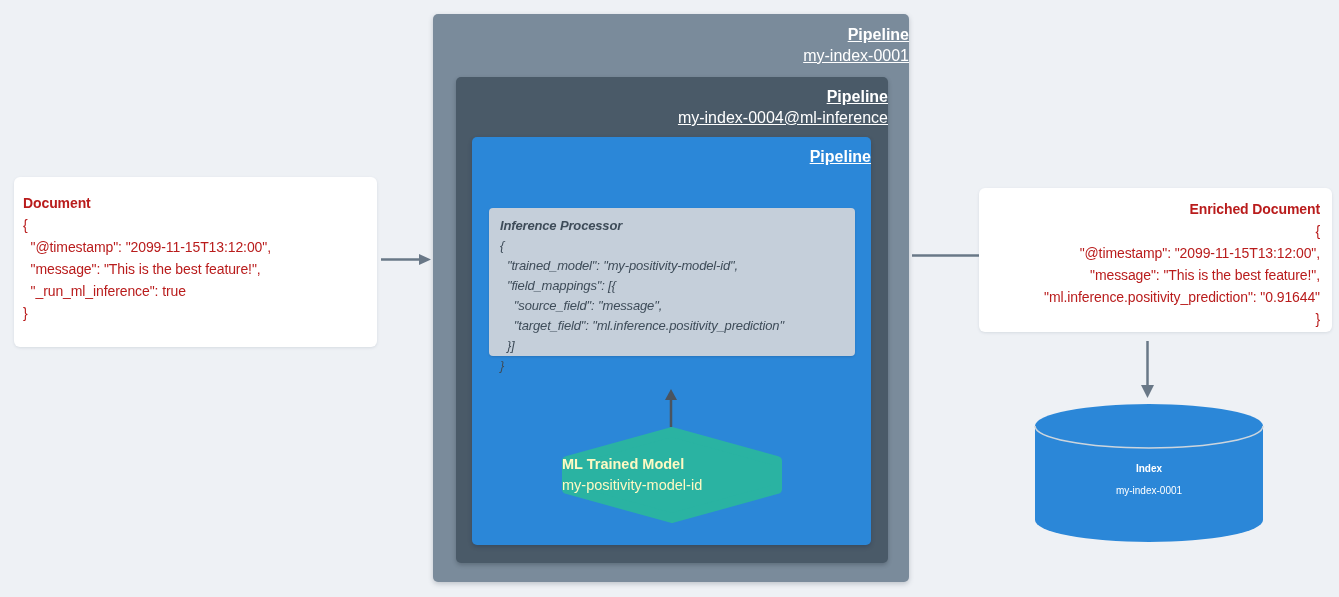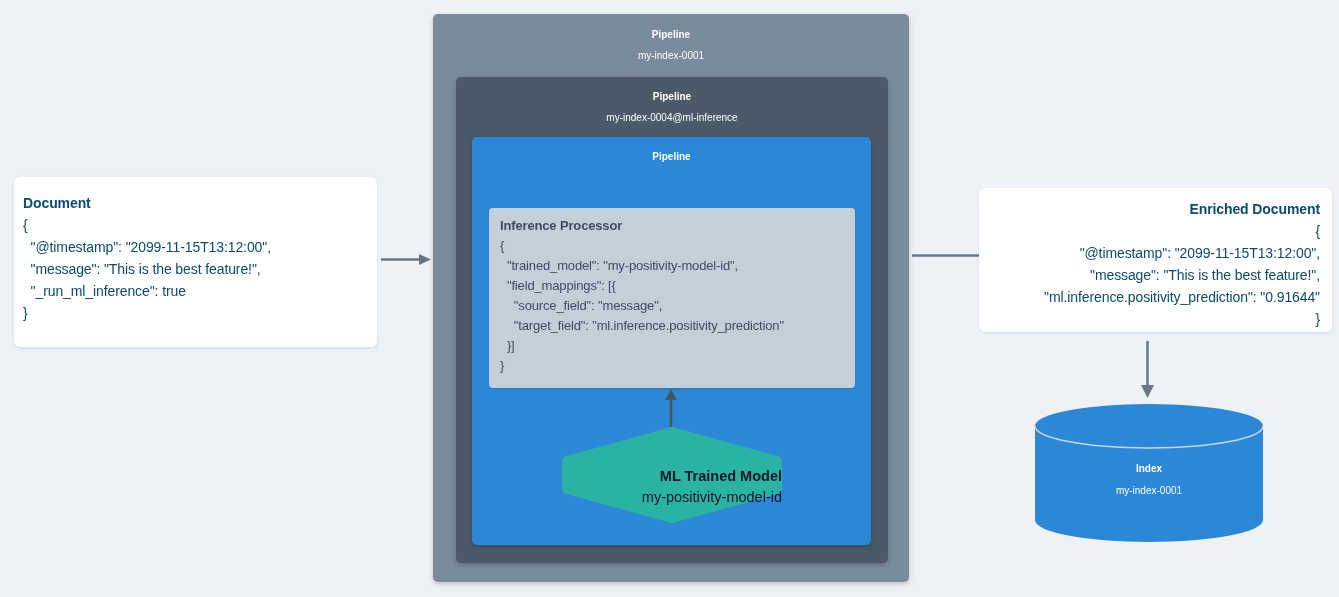--- a/index.html
+++ b/index.html
@@ -1,50 +1,50 @@
 <!DOCTYPE html>
 <html><head>
 <meta charset="utf-8">
 <style>
   html,body{margin:0;padding:0;background:#eef1f5;font-family:"Liberation Sans",sans-serif;}
   .canvas{position:relative;width:1339px;height:597px;background:#eef1f5;overflow:hidden;}
 
   
-  .card{position:absolute;background:#ffffff;border-radius:6px;color:#0c4a6e;
+  .card{position:absolute;background:#ffffff;border-radius:6px;color:#b91c1c;
         font-size:14px;line-height:22px;box-sizing:border-box;
         box-shadow:0 1px 3px rgba(70,90,110,0.14);letter-spacing:-0.1px;}
   .card .line{white-space:pre;}
   .title{font-weight:bold;}
   #doc-card{left:14px;top:177px;width:363px;height:170px;padding:15px 10px 0 9px;}
   #enr-card{left:979px;top:188px;width:353px;height:144px;padding:10px 12px 0 11px;text-align:right;}
 
   
   .pbox{position:absolute;border-radius:5px;box-sizing:border-box;}
   #outer-box{left:433px;top:14px;width:476px;height:568px;background:#7a8b9b;
              box-shadow:0 2px 5px rgba(50,65,80,0.25);}
   #mid-box{left:23px;top:63px;width:432px;height:486px;background:#4a5a68;
            box-shadow:0 2px 4px rgba(30,40,50,0.30);}
   #blue-box{left:16px;top:60px;width:399px;height:408px;background:#2b87d8;
             box-shadow:0 2px 4px rgba(20,40,70,0.30);}
-  .box-header{text-align:center;color:#ffffff;font-size:10px;line-height:21px;padding-top:9px;}
+  .box-header{text-align:right;color:#ffffff;font-size:16px;line-height:21px;padding-top:9px;text-decoration:underline;}
   #outer-box>.box-header{padding-top:10px;}
 
   
-  #proc-box{position:absolute;left:17px;top:71px;width:366px;height:180px;
+  #proc-box{position:absolute;left:17px;top:71px;width:366px;height:148px;
             background:#c5cfda;border-radius:4px;color:#3e4c59;
             font-size:13px;line-height:20px;padding:8px 5px 0 11px;box-sizing:border-box;
-            letter-spacing:-0.15px;box-shadow:0 1px 2px rgba(20,40,70,0.18);}
+            letter-spacing:-0.15px;box-shadow:0 1px 2px rgba(20,40,70,0.18);font-style:italic;}
   #proc-box .line{white-space:pre;}
 
   
   #hexagon{position:absolute;left:90px;top:290px;width:220px;height:96px;}
   #hexagon svg{position:absolute;left:0;top:0;}
-  .hex-text{position:absolute;left:0;top:12px;width:100%;height:100%;display:flex;
-            flex-direction:column;align-items:flex-end;justify-content:center;
-            color:#0f172a;font-size:14.5px;line-height:21px;text-align:center;}
+  .hex-text{position:absolute;left:0;top:0;width:100%;height:100%;display:flex;
+            flex-direction:column;align-items:flex-start;justify-content:center;
+            color:#fef9c3;font-size:14.5px;line-height:21px;text-align:center;}
 
   
   .arrow{position:absolute;}
 
   
   #index-cyl{position:absolute;left:1033px;top:400px;width:232px;height:146px;}
   .cyl-text{position:absolute;left:0;top:58px;width:100%;text-align:center;
             color:#ffffff;font-size:10px;line-height:22px;}
 </style>
 </head>

